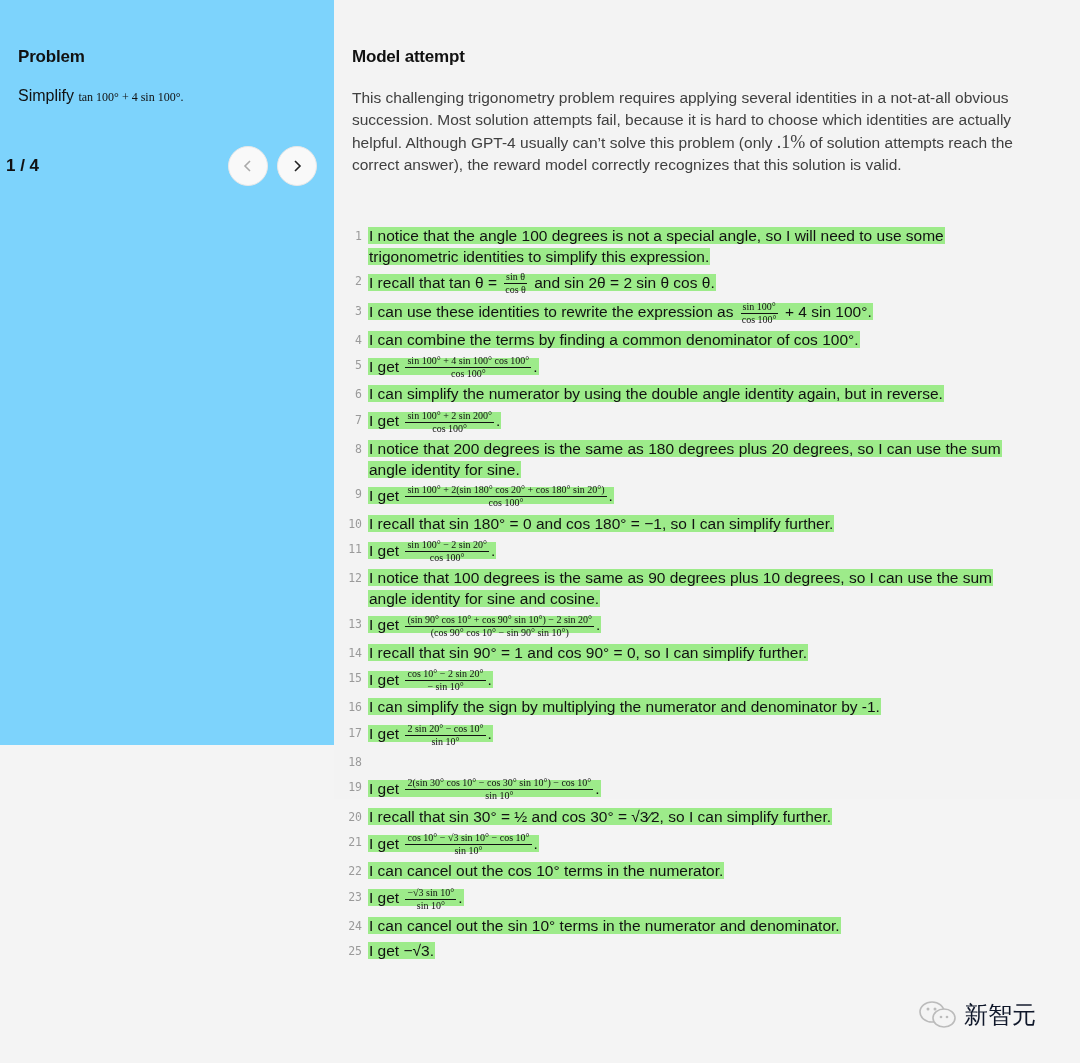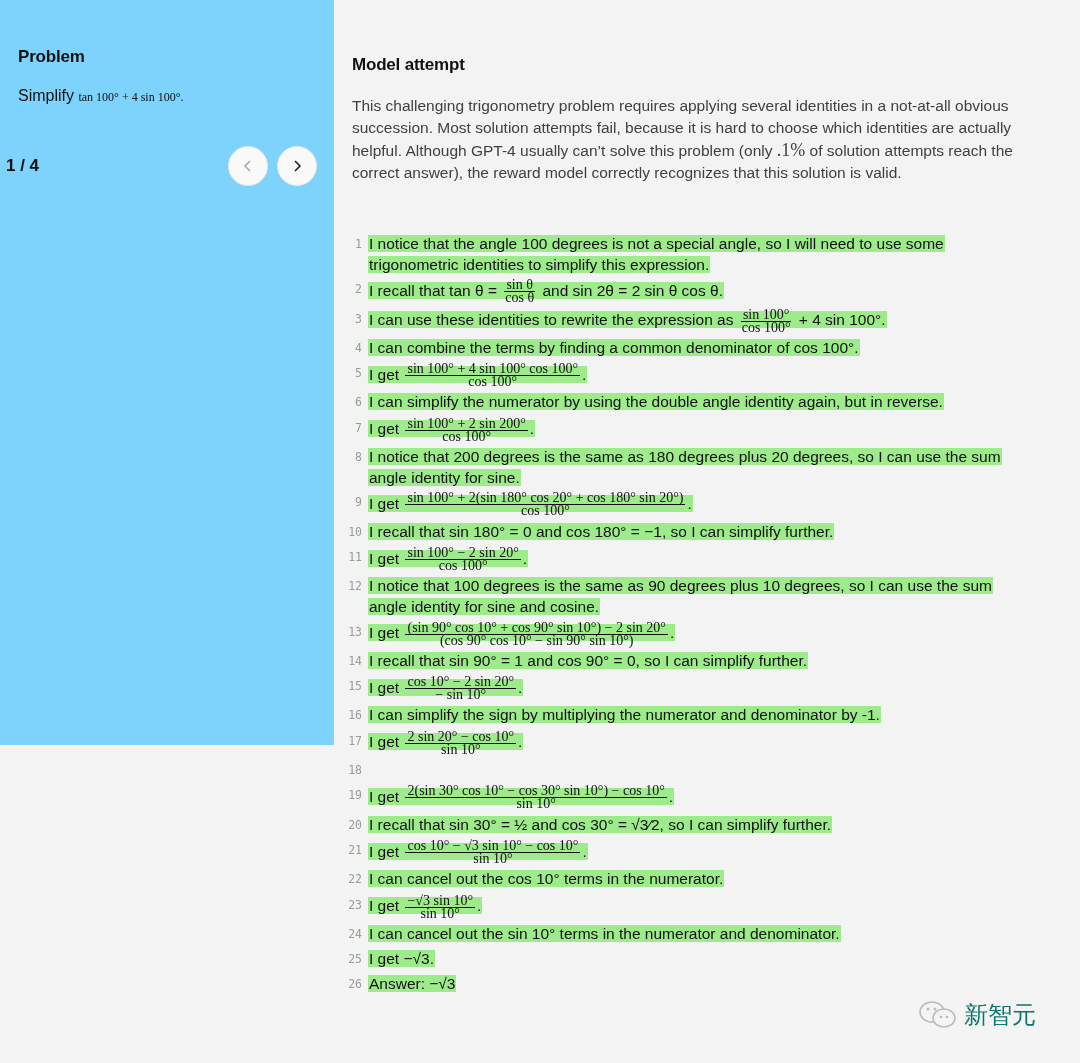--- a/index.html
+++ b/index.html
@@ -6,21 +6,21 @@
   body {
     width:1080px; height:1063px; overflow:hidden; position:relative;
     font-family: "Liberation Sans", sans-serif; color:#111;
     background:#f4f4f4;
   }
   .left {
     position:absolute; left:0; top:0; width:334px; height:745px;
     background:#7dd3fc;
   }
   .right {
-    position:absolute; left:334px; top:8px; width:746px; height:799px;
+    position:absolute; left:334px; top:0; width:746px; height:799px;
     background:#f3f3f3;
   }
   .h-title { font-weight:bold; font-size:17px; letter-spacing:-0.2px; }
   .left .h-title { position:absolute; left:18px; top:47px; }
   .problem-text { position:absolute; left:18px; top:87px; font-size:16px; }
   .math { font-family: "Liberation Serif", "DejaVu Serif", serif; font-size:12px; }
   .counter { position:absolute; left:6px; top:156px; font-weight:bold; font-size:17px; }
   .nav-btn {
     position:absolute; top:146px; width:38px; height:38px; border-radius:50%;
     border:1px solid #e8e8e8; background:#f9f9f9;
@@ -37,26 +37,26 @@
   .steps { position:absolute; left:0; top:226px; width:746px; }
   .step { display:flex; align-items:flex-start; margin-bottom:4.3px; }
   .num {
     width:34px; text-align:right; padding-right:6px; box-sizing:border-box;
     font-family:"DejaVu Sans Mono", monospace; font-size:11.5px; color:#9a9a9a;
     line-height:21px; flex-shrink:0;
   }
   .txt { font-size:15.5px; line-height:20.5px; max-width:640px; }
   .hl { background:#9deb8a; box-decoration-break:clone; -webkit-box-decoration-break:clone; padding:0 1px; }
   .frac { display:inline-flex; flex-direction:column; align-items:center; vertical-align:middle;
-          font-family:"Liberation Serif", serif; font-size:14px; line-height:12px; margin:0 2px; }
+          font-family:"Liberation Serif", serif; font-size:10px; line-height:12px; margin:0 2px; }
   .frac .n { border-bottom:1px solid #111; padding:0 2px; }
   .frac .d { padding:0 2px; }
   .watermark {
     position:absolute; left:918px; top:999px; display:flex; align-items:center; gap:6px;
-    color:#0f766e; font-size:24px;
+    color:#0f172a; font-size:24px;
   }
 </style>
 </head>
 <body>
 
 <div class="left">
   <div class="h-title">Problem</div>
   <div class="problem-text">
     <span>Simplify </span><span class="math">tan 100° + 4 sin 100°.</span>
   </div>
@@ -206,24 +206,20 @@
               <span class="d">sin 10°</span>
             </span><span>.</span></span></span>
       </div>
       <div class="step">
         <span class="num">24</span>
         <span class="txt"><span class="hl"><span>I can cancel out the sin 10° terms in the numerator and denominator.</span></span></span>
       </div>
       <div class="step">
         <span class="num">25</span>
         <span class="txt"><span class="hl"><span>I get −√3.</span></span></span>
-      </div>
-      <div class="step">
-        <span class="num">26</span>
-        <span class="txt"><span class="hl"><span>Answer: −√3</span></span></span>
       </div>
     </div>
 </div>
 
 <div class="watermark">
   <svg width="40" height="30" viewBox="0 0 40 30">
     <ellipse cx="14" cy="12" rx="12" ry="10" fill="none" stroke="#bbb" stroke-width="1.6"></ellipse>
     <ellipse cx="26" cy="18" rx="11" ry="9" fill="#f4f4f4" stroke="#bbb" stroke-width="1.6"></ellipse>
     <circle cx="10" cy="9" r="1.5" fill="#bbb"></circle>
       <circle cx="17" cy="9" r="1.5" fill="#bbb"></circle>

